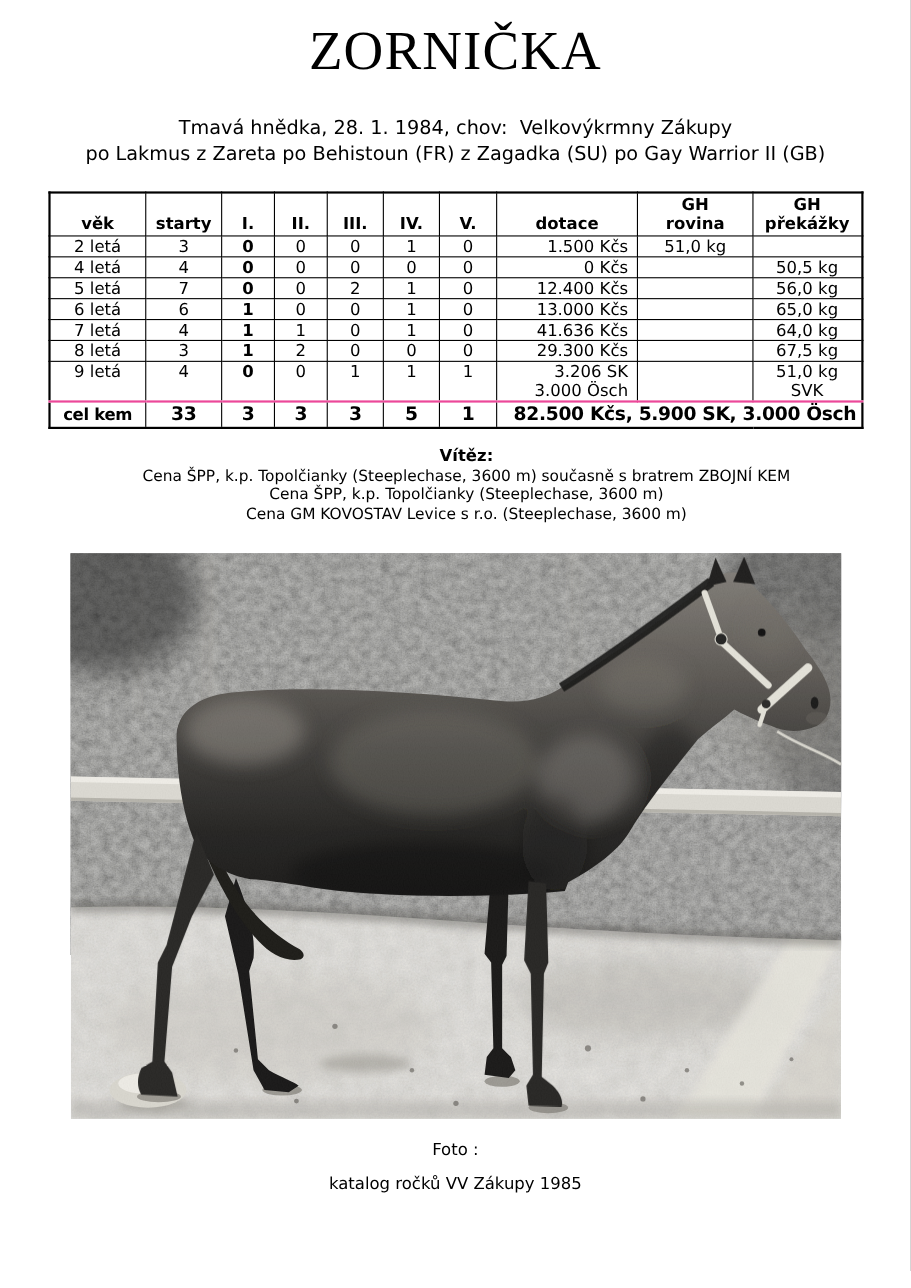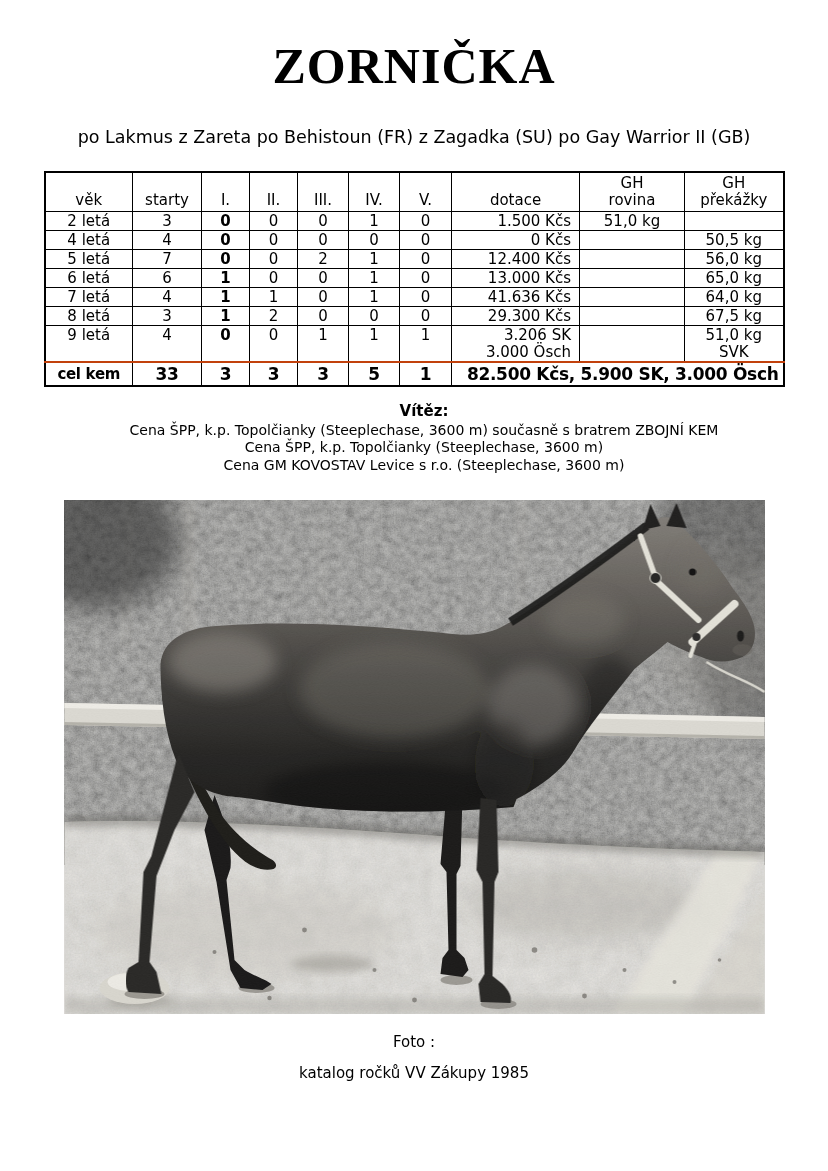--- a/index.html
+++ b/index.html
@@ -3,58 +3,59 @@
 <meta charset="utf-8">
 <style>
   html,body{margin:0;padding:0;background:#888;}
   .page{
     width:828px;height:1171px;background:#ffffff;color:#000;
     font-family:"DejaVu Sans","Liberation Sans",sans-serif;
     position:relative;margin:0 auto;overflow:hidden;
   }
   .title{
     font-family:"Liberation Serif","DejaVu Serif",serif;
-    font-weight:bold;font-size:50px;line-height:52px;letter-spacing:1px;
-    text-align:center;margin:0;padding-top:40px;
+    font-weight:normal;font-size:50px;line-height:52px;letter-spacing:1px;
+    text-align:center;margin:0;padding-top:20px;
   }
   .desc{margin-top:34px;text-align:center;font-size:17.5px;line-height:23px;}
   .desc div{white-space:pre-wrap;}
   table.stats{
     margin:22px auto 0;border-collapse:collapse;table-layout:fixed;
     width:739px;border:2px solid #000;font-size:15px;
   }
   table.stats th,table.stats td{border:1px solid #000;overflow:hidden;}
   table.stats th{
-    font-weight:normal;text-align:center;vertical-align:bottom;
+    font-weight:bold;text-align:center;vertical-align:bottom;
     padding:2px 3px 2px;white-space:pre-line;line-height:17px;
   }
   table.stats td{
     height:17px;line-height:17px;padding:1px 4px 0;
     text-align:center;vertical-align:top;white-space:pre-line;
   }
   table.stats td.c7{text-align:right;padding-right:8px;}
   table.stats td.c2{font-weight:bold;}
-  tr.total td{border-top:2px solid #c2410c;font-weight:bold;font-size:17px;height:21px;line-height:21px;letter-spacing:-0.3px;}
+  tr.total td{border-top:2px solid #ec4899;font-weight:bold;font-size:17px;height:21px;line-height:21px;letter-spacing:-0.3px;}
   tr.total td.c0{font-size:15px;}
   tr.total td.merged{text-align:right;padding-left:6px;}
   .winners{margin-top:16px;text-align:center;font-size:14px;line-height:17.5px;padding-left:20px;}
   .winners .winners-heading{font-weight:bold;font-size:15px;margin-bottom:1px;}
   .photo{width:701px;height:514px;margin:26px auto 0;position:relative;}
   .photo svg{display:block;}
   .foto-caption{margin-top:19px;text-align:center;font-size:15px;}
   .source-caption{margin-top:13px;text-align:center;font-size:15px;}
 </style>
 </head>
 <body>
 
 <div class="page">
 
   <h1 class="title">ZORNIČKA</h1>
 
   <div class="desc">
+    <div>Tmavá hnědka, 28. 1. 1984, chov:  Velkovýkrmny Zákupy</div>
     <div>po Lakmus z Zareta po Behistoun (FR) z Zagadka (SU) po Gay Warrior II (GB)</div>
   </div>
 
   <table class="stats">
     <colgroup>
       <col style="width:88px">
         <col style="width:69px">
         <col style="width:48px">
         <col style="width:48px">
       <col style="width:51px">

